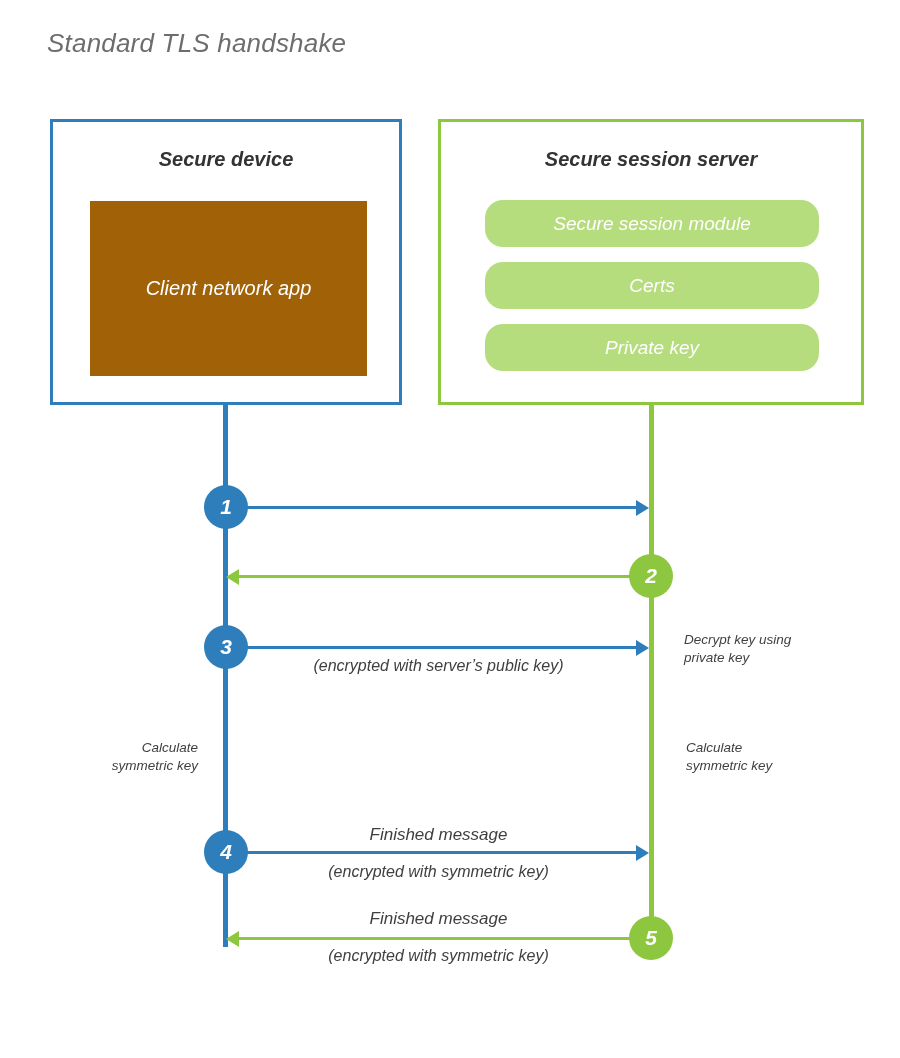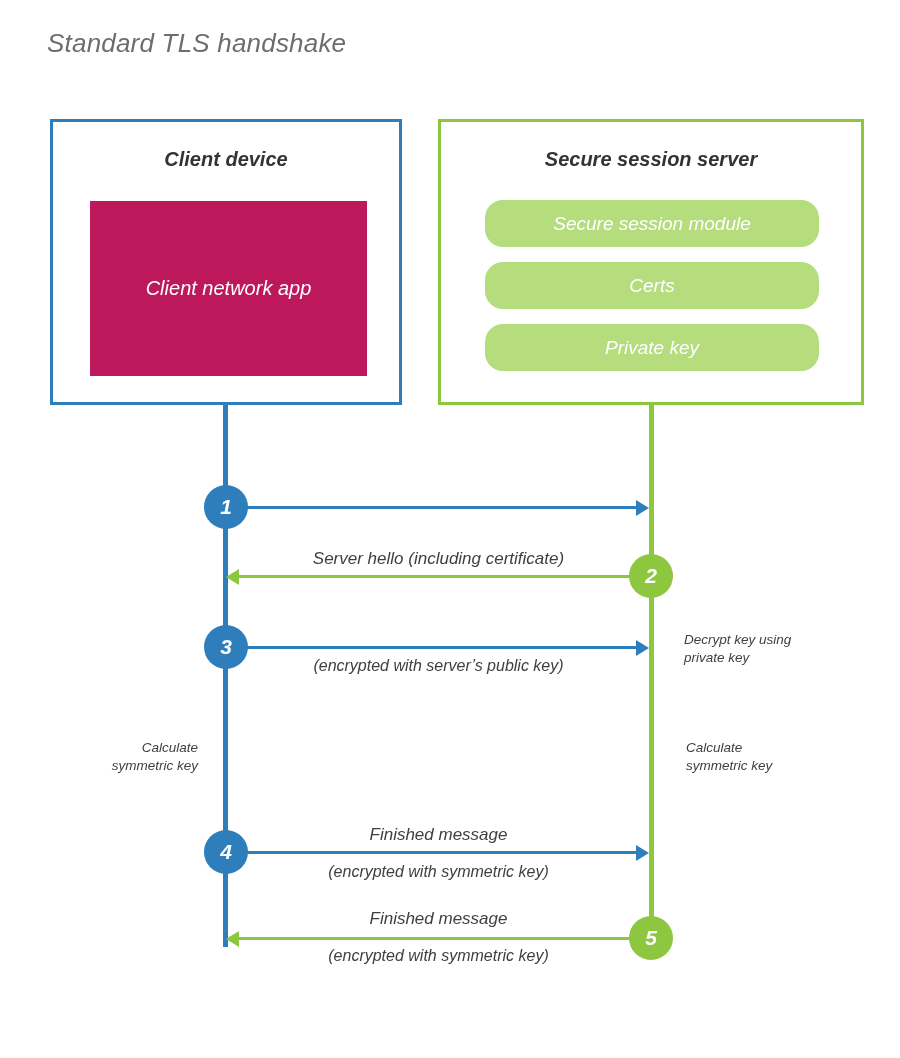--- a/index.html
+++ b/index.html
@@ -60,21 +60,21 @@
     font-size: 20px;
     font-weight: bold;
     color: #333333;
   }
   .client-app-block {
     position: absolute;
     left: 37px;
     top: 79px;
     width: 277px;
     height: 175px;
-    background: #be185d;
+    background: #a16207;
     color: #ffffff;
     font-size: 20px;
     font-weight: 300;
     display: flex;
     align-items: center;
     justify-content: center;
     text-align: center;
     line-height: 1.35;
     padding: 12px 12px;
     box-sizing: border-box;
@@ -174,41 +174,40 @@
   .side-note.left-aligned { text-align: left; }
 </style>
 </head>
 <body>
 
 <div id="diagram-root">
 
   <div class="page-title">Standard TLS handshake</div>
 
   <div class="entity-box client">
-    <div class="entity-title">Client device</div>
+    <div class="entity-title">Secure device</div>
     <div class="client-app-block">Client network app</div>
   </div>
 
   <div class="entity-box server">
     <div class="entity-title">Secure session server</div>
     <div class="server-module-list">
       <div class="server-module">Secure session module</div>
       <div class="server-module">Certs</div>
       <div class="server-module">Private key</div>
     </div>
   </div>
 
   <div class="lifeline client-line"></div>
   <div class="lifeline server-line"></div>
 
   <div class="msg-line blue" style="left:216px; top:506px; width:410px;"></div>
   <div class="arrow-head right-blue" style="left:626px; top:499.5px;"></div>
   <div class="step-circle blue" style="left:194px; top:485px;">1</div>
 
-  <div class="msg-label" style="left:216px; top:549px; width:425px;">Server hello (including certificate)</div>
   <div class="msg-line green" style="left:229px; top:575px; width:412px;"></div>
   <div class="arrow-head left-green" style="left:216px; top:568.5px;"></div>
   <div class="step-circle green" style="left:619px; top:554px;">2</div>
 
   <div class="msg-line blue" style="left:216px; top:646px; width:410px;"></div>
   <div class="arrow-head right-blue" style="left:626px; top:639.5px;"></div>
   <div class="msg-sublabel" style="left:216px; top:657px; width:425px;">(encrypted with server’s public key)</div>
   <div class="step-circle blue" style="left:194px; top:625px;">3</div>
 
   <div class="side-note left-aligned" style="left:674px; top:631px; width:190px;">

